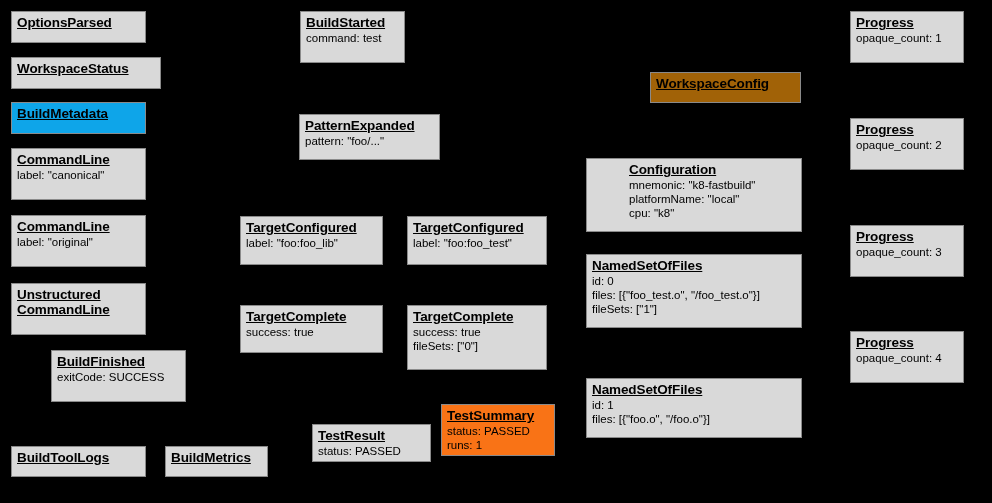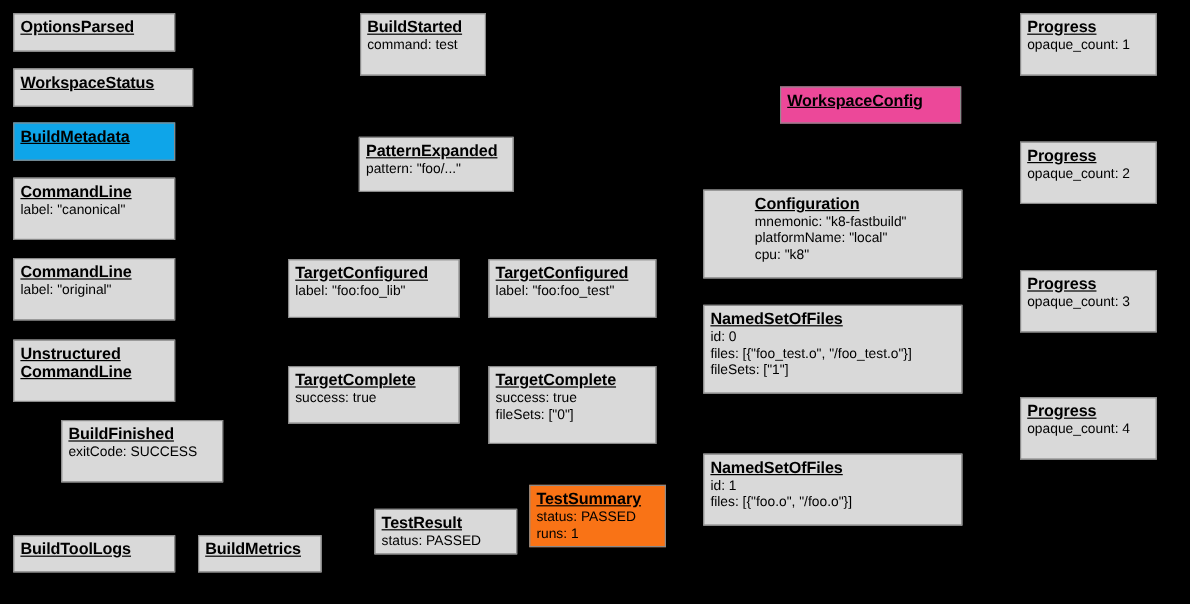--- a/index.html
+++ b/index.html
@@ -74,21 +74,21 @@
     <div class="node" style="left: 11px; top: 446px; width: 135px; height: 31px; background: rgb(217, 217, 217); border-color: rgb(138, 138, 138); color: rgb(0, 0, 0);">
       <span class="node-title">BuildToolLogs</span>
     </div>
     <div class="node" style="left: 300px; top: 11px; width: 105px; height: 52px; background: rgb(217, 217, 217); border-color: rgb(138, 138, 138); color: rgb(0, 0, 0);">
       <span class="node-title">BuildStarted</span>
       <span class="node-fields">command: test</span>
     </div>
     <div class="node" style="left: 165px; top: 446px; width: 103px; height: 31px; background: rgb(217, 217, 217); border-color: rgb(138, 138, 138); color: rgb(0, 0, 0);">
       <span class="node-title">BuildMetrics</span>
     </div>
-    <div class="node" style="left: 299px; top: 114px; width: 129px; height: 46px; background: rgb(217, 217, 217); border-color: rgb(138, 138, 138); color: rgb(0, 0, 0);">
+    <div class="node" style="left: 299px; top: 114px; width: 141px; height: 46px; background: rgb(217, 217, 217); border-color: rgb(138, 138, 138); color: rgb(0, 0, 0);">
       <span class="node-title">PatternExpanded</span>
       <span class="node-fields">pattern: "foo/..."</span>
     </div>
     <div class="node" style="left: 240px; top: 216px; width: 143px; height: 49px; background: rgb(217, 217, 217); border-color: rgb(138, 138, 138); color: rgb(0, 0, 0);">
       <span class="node-title">TargetConfigured</span>
       <span class="node-fields">label: "foo:foo_lib"</span>
     </div>
     <div class="node" style="left: 407px; top: 216px; width: 140px; height: 49px; background: rgb(217, 217, 217); border-color: rgb(138, 138, 138); color: rgb(0, 0, 0);">
       <span class="node-title">TargetConfigured</span>
       <span class="node-fields">label: "foo:foo_test"</span>
@@ -104,21 +104,21 @@
     </div>
     <div class="node" style="left: 312px; top: 424px; width: 119px; height: 38px; background: rgb(217, 217, 217); border-color: rgb(138, 138, 138); color: rgb(0, 0, 0);">
       <span class="node-title">TestResult</span>
       <span class="node-fields">status: PASSED</span>
     </div>
     <div class="node" style="left: 441px; top: 404px; width: 114px; height: 52px; background: #f97316; border-color: rgb(138, 138, 138); color: rgb(0, 0, 0);">
       <span class="node-title">TestSummary</span>
       <span class="node-fields">status: PASSED
 runs: 1</span>
     </div>
-    <div class="node" style="left: 650px; top: 72px; width: 151px; height: 31px; background: #ec4899; border-color: rgb(138, 138, 138); color: rgb(0, 0, 0);">
+    <div class="node" style="left: 650px; top: 72px; width: 151px; height: 31px; background: #a16207; border-color: rgb(138, 138, 138); color: rgb(0, 0, 0);">
       <span class="node-title">WorkspaceConfig</span>
     </div>
     <div class="node" style="left: 586px; top: 158px; width: 216px; height: 74px; background: rgb(217, 217, 217); border-color: rgb(138, 138, 138); color: rgb(0, 0, 0); padding-left: 42px;">
       <span class="node-title">Configuration</span>
       <span class="node-fields">mnemonic: "k8-fastbuild"
 platformName: "local"
 cpu: "k8"</span>
     </div>
     <div class="node" style="left: 586px; top: 254px; width: 216px; height: 74px; background: rgb(217, 217, 217); border-color: rgb(138, 138, 138); color: rgb(0, 0, 0);">
       <span class="node-title">NamedSetOfFiles</span>

